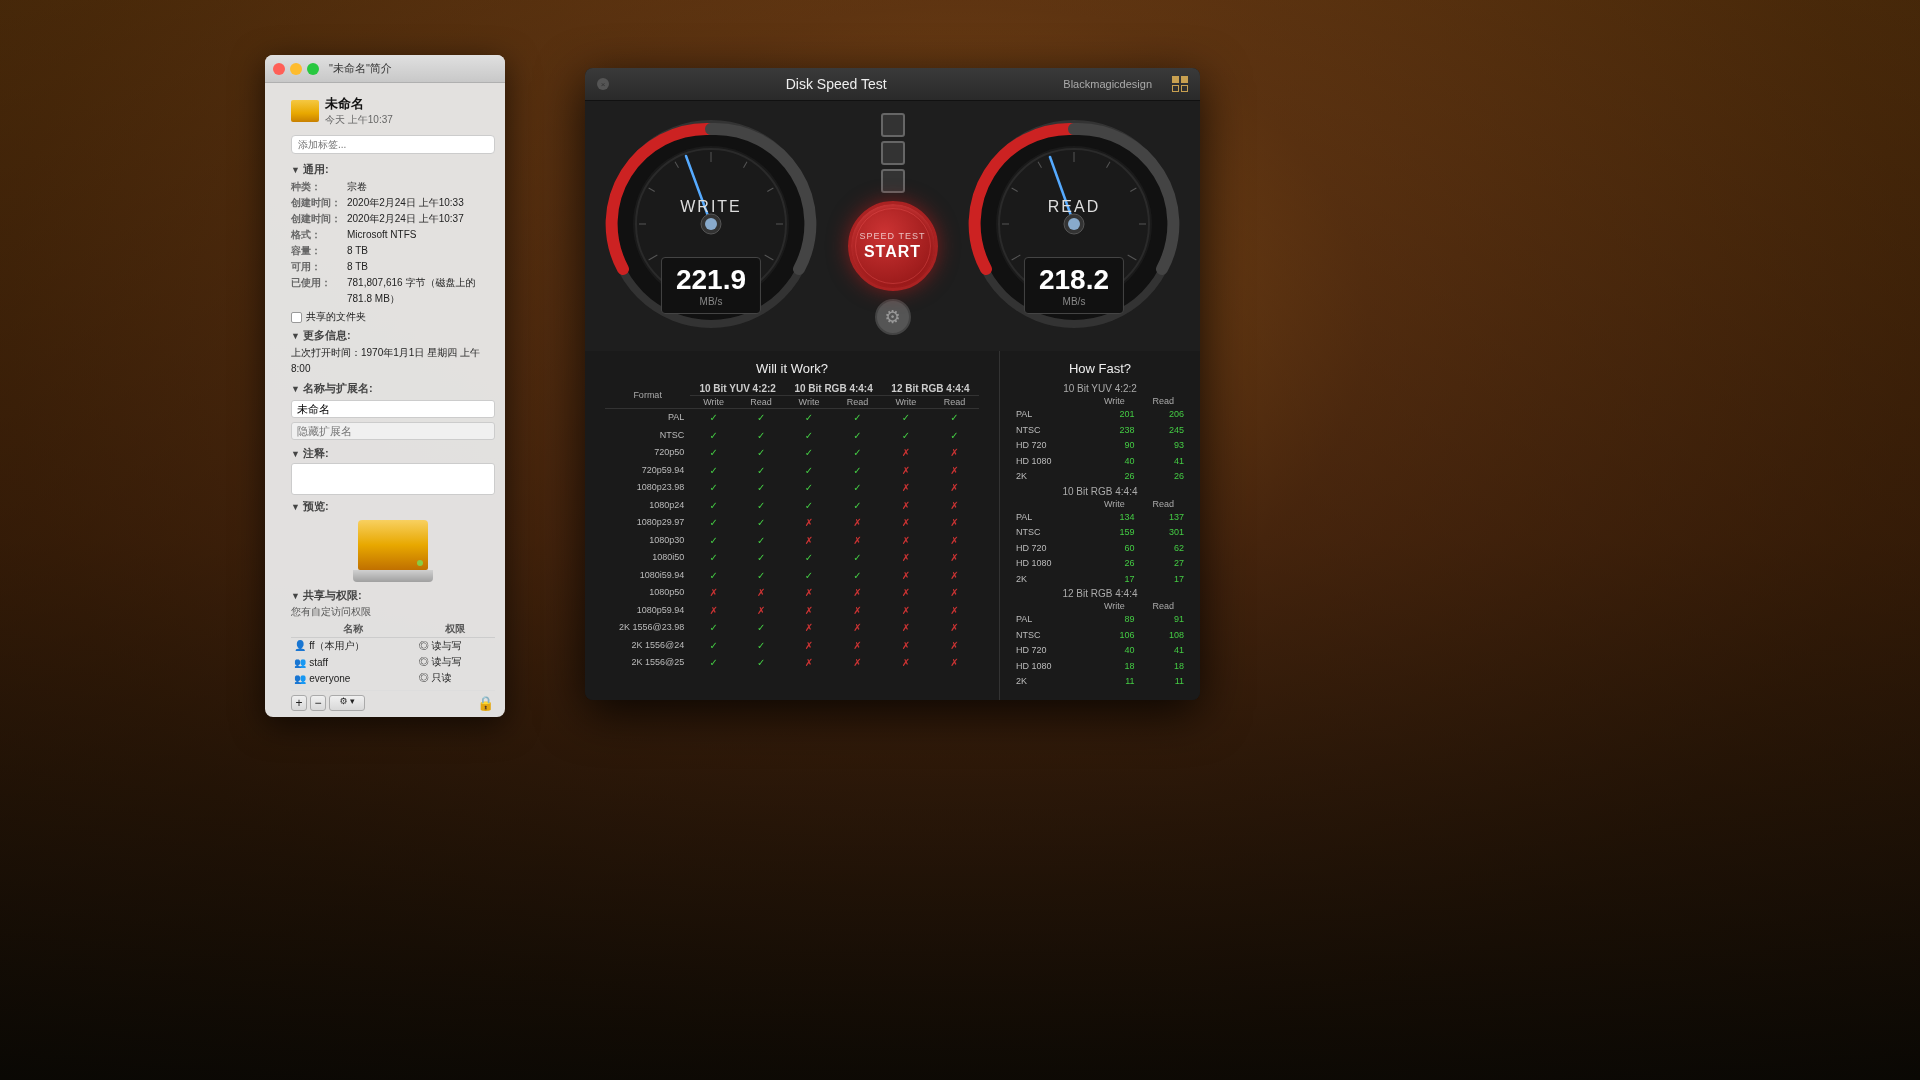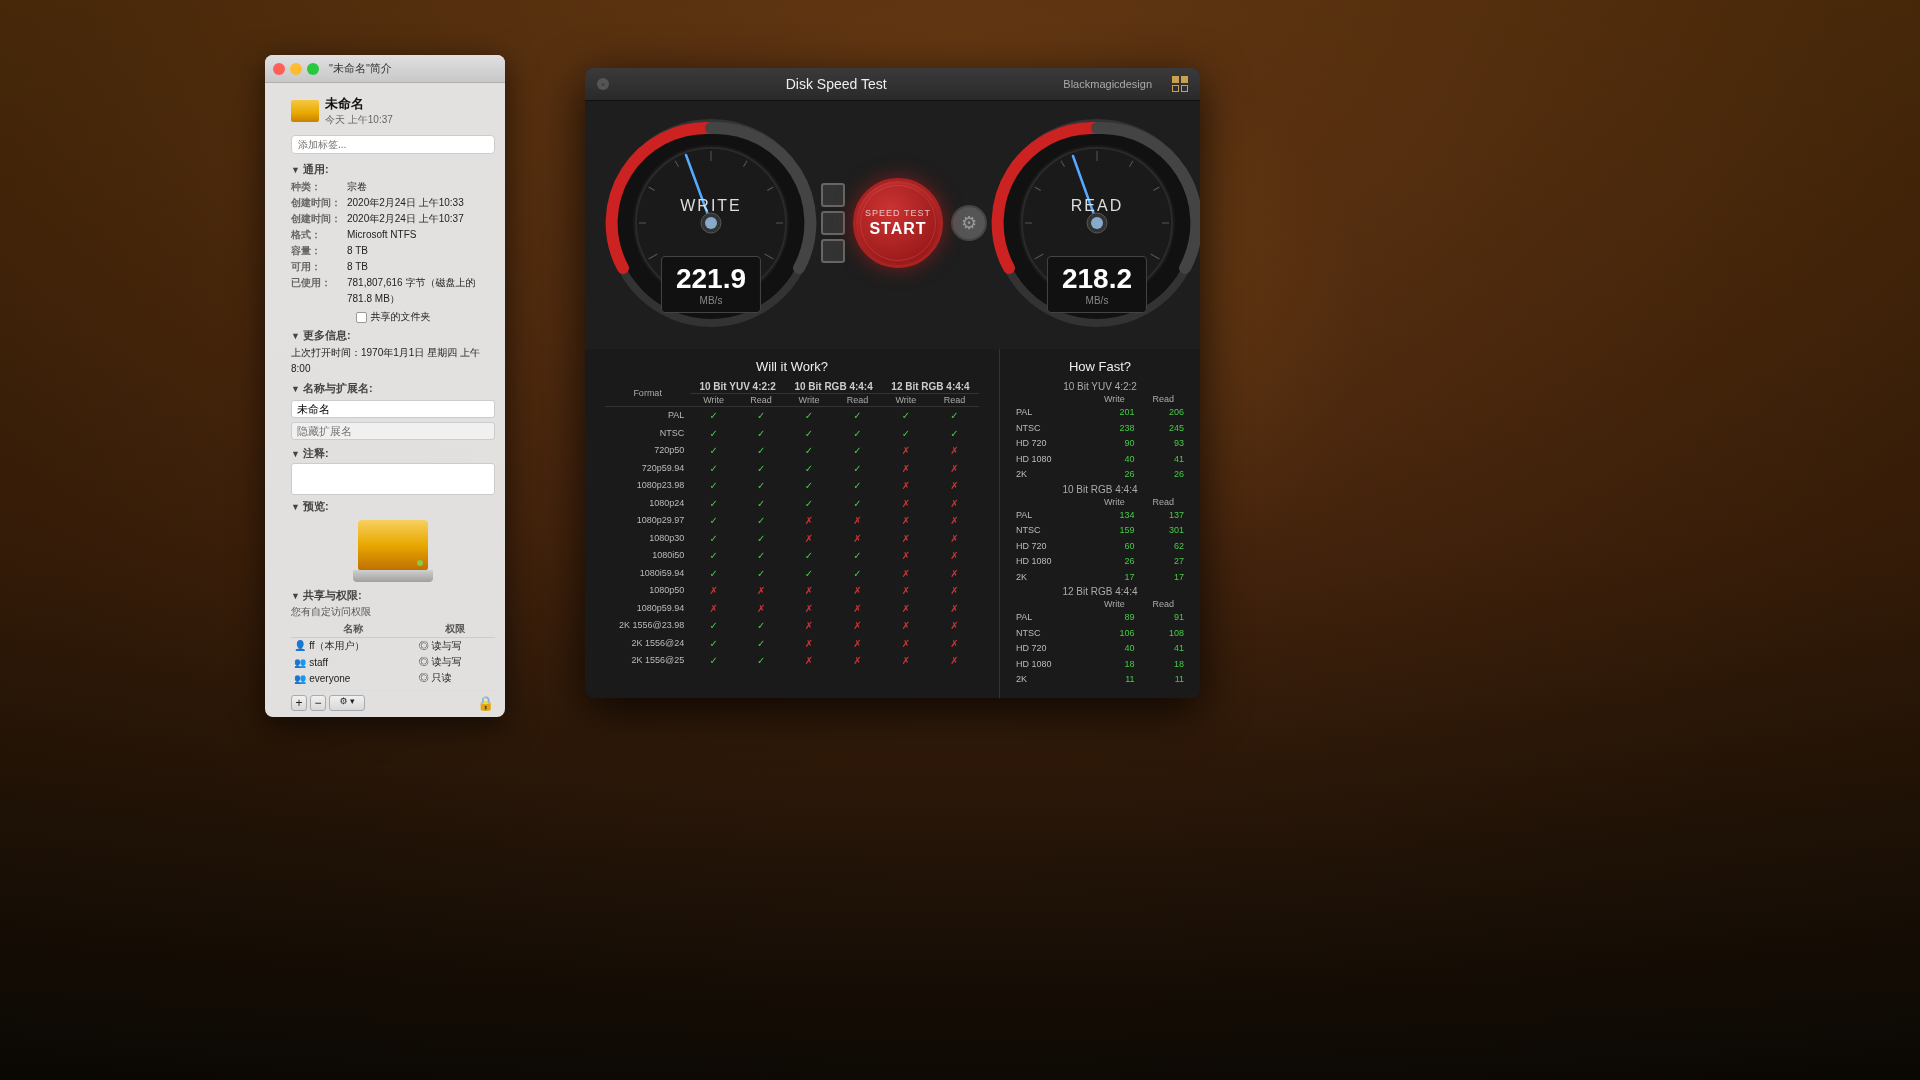--- a/index.html
+++ b/index.html
@@ -104,21 +104,20 @@
       line-height: 1.6;
     }
     .info-label { color: #666; min-width: 52px; text-align: left; flex-shrink: 0; font-weight: bold; }
     .info-value { color: #222; }
     .checkbox-row {
       display: flex;
       align-items: center;
       gap: 4px;
       font-size: 10px;
       margin: 3px 0;
-      justify-content: center;
     }
     .cb { width: 11px; height: 11px; border: 1px solid #999; background: white; border-radius: 2px; }
     .name-input {
       width: 100%;
       border: 1px solid #ccc;
       border-radius: 3px;
       padding: 2px 5px;
       font-size: 11px;
       background: white;
       margin: 2px 0;
@@ -308,21 +307,21 @@
       color: #fff;
     }
     .gauge-unit {
       font-size: 10px;
       color: #888;
     }
 
     
     .center-controls {
       display: flex;
-      flex-direction: row;
+      flex-direction: column;
       align-items: center;
       gap: 8px;
     }
     .format-squares {
       display: flex;
       flex-direction: column;
       gap: 4px;
     }
     .fmt-sq {
       width: 24px; height: 24px;

